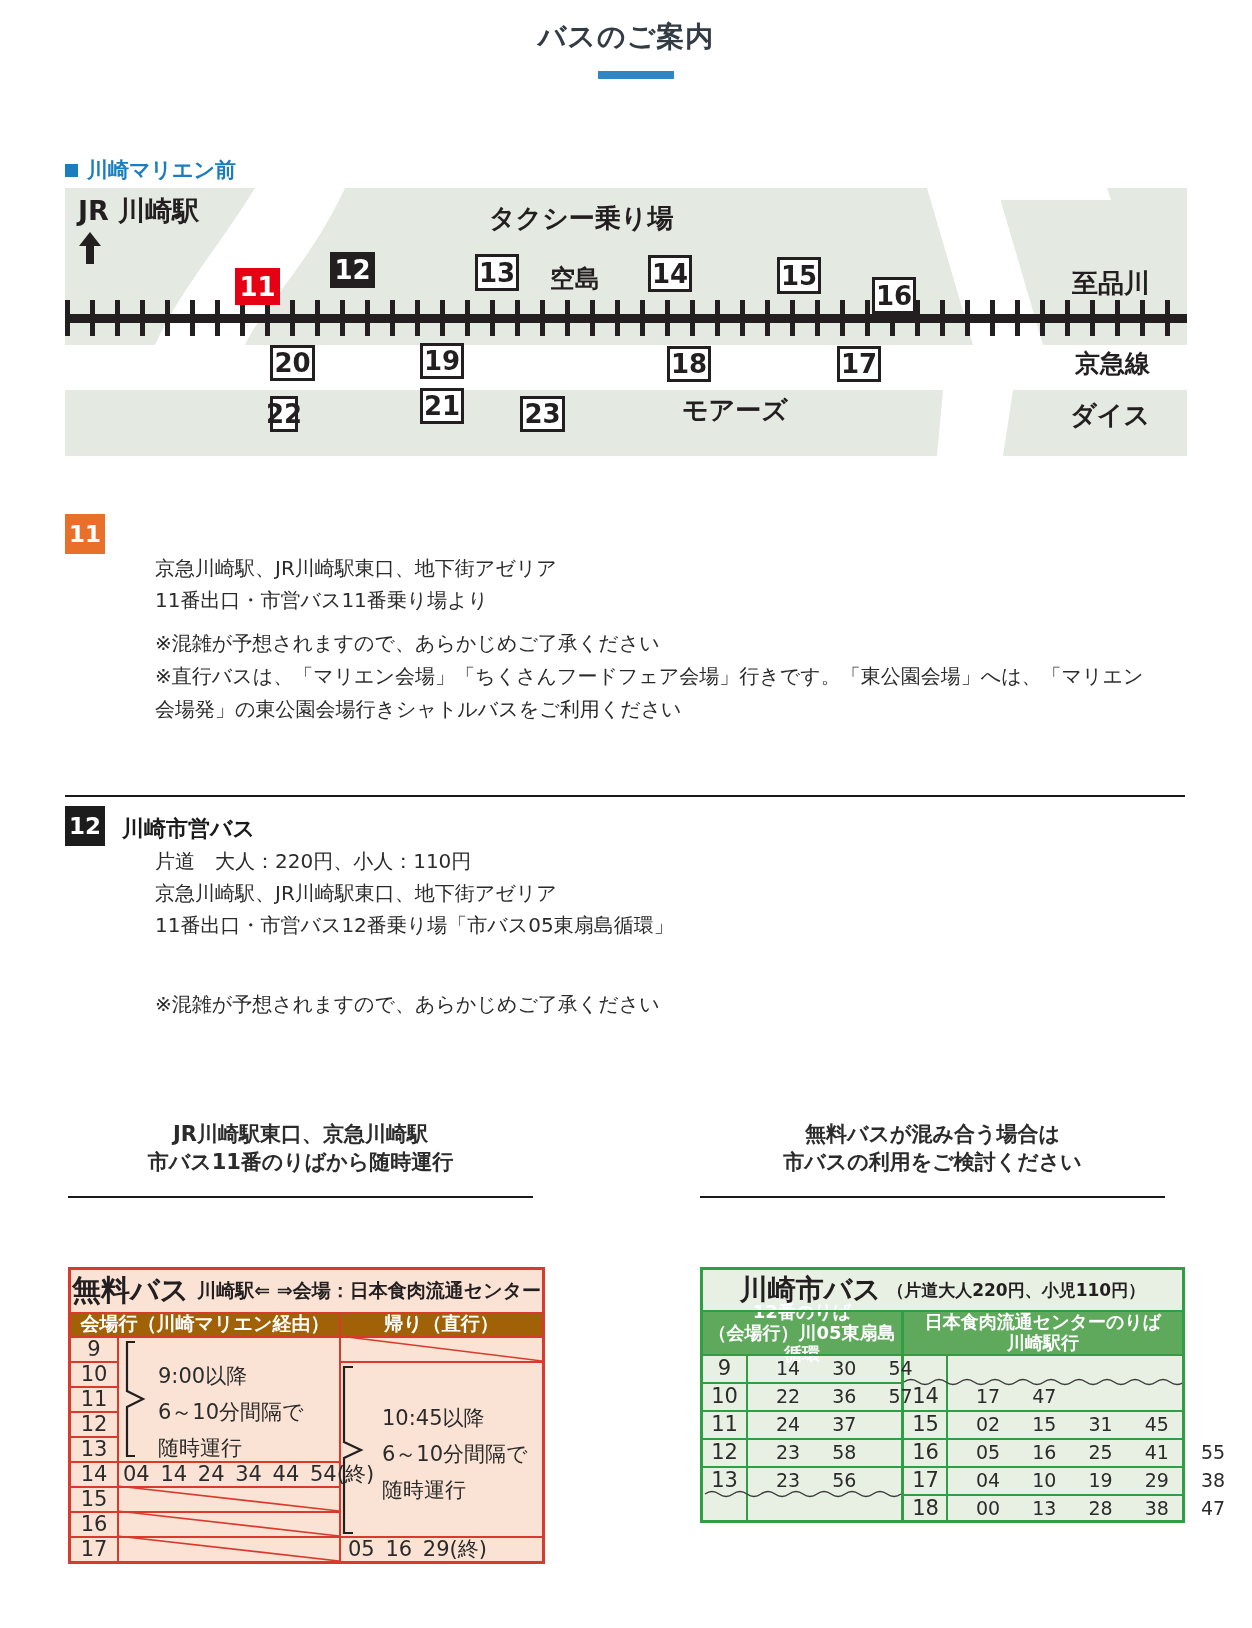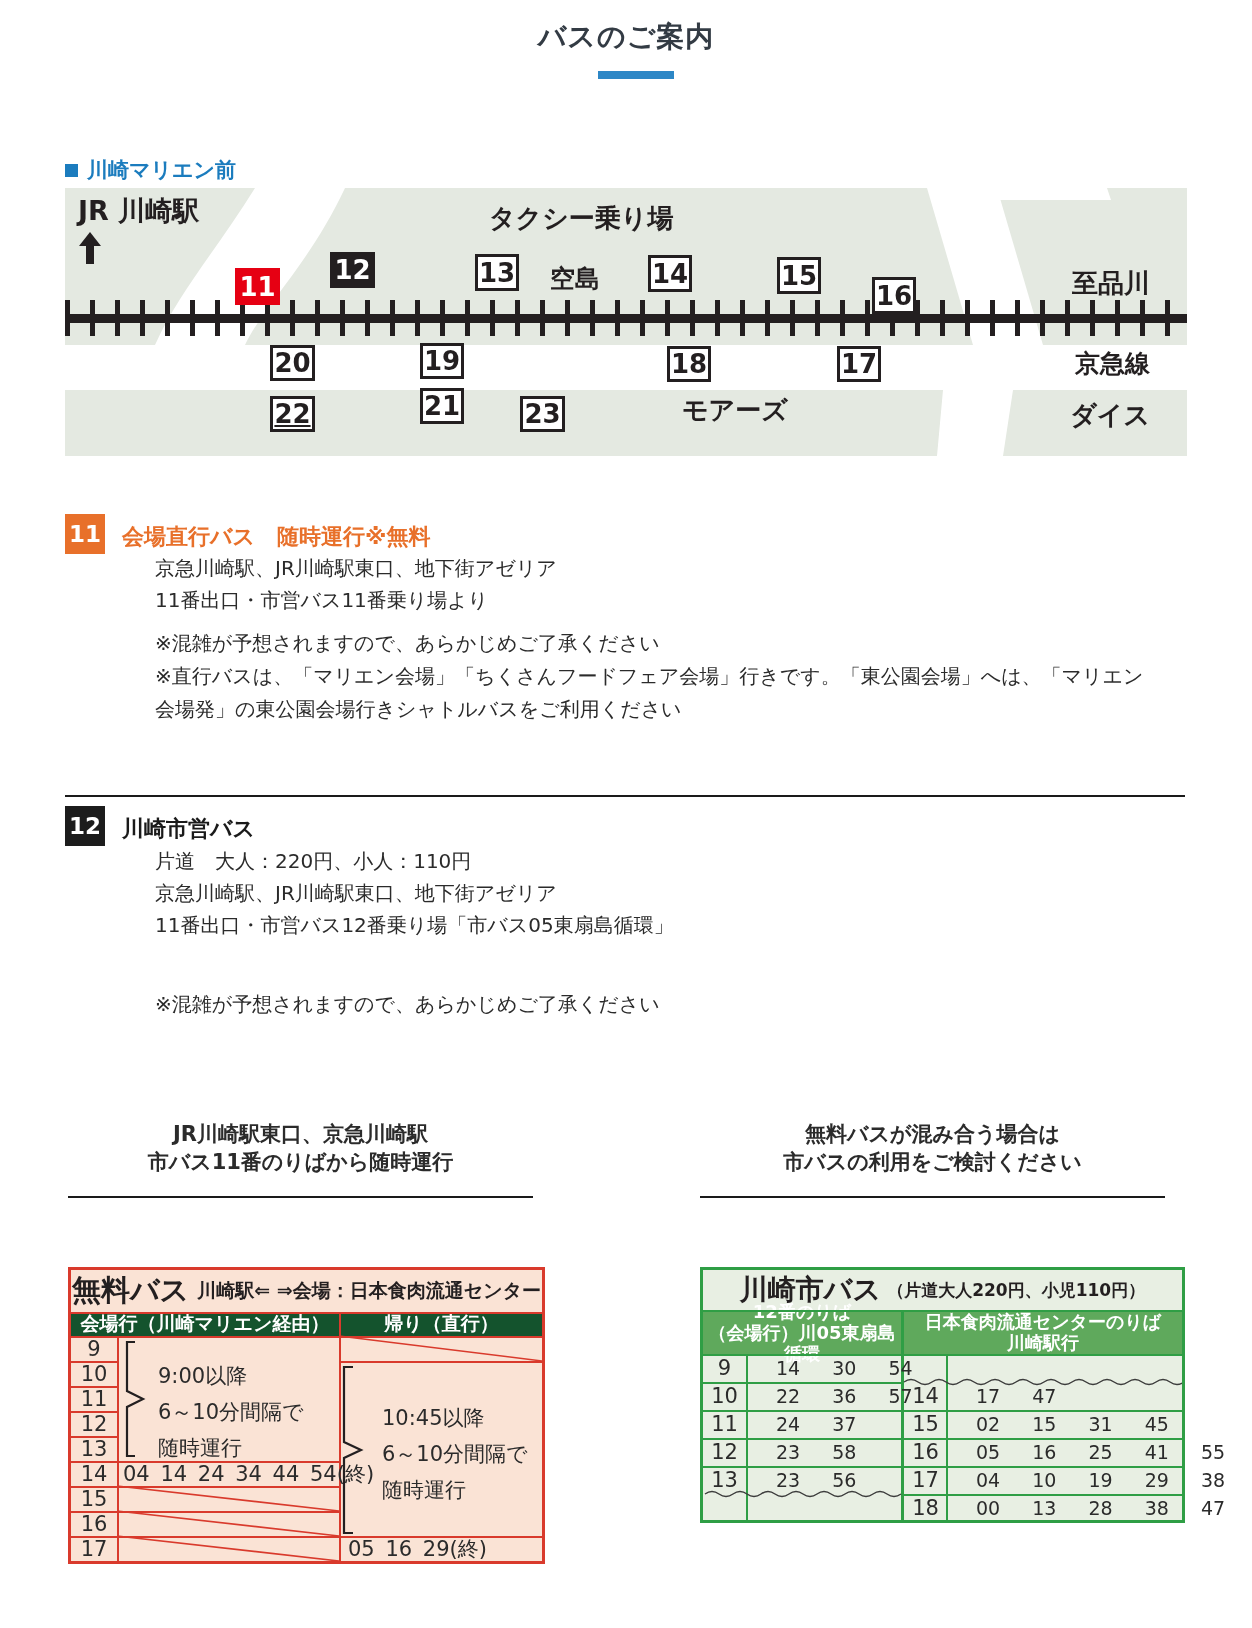--- a/index.html
+++ b/index.html
@@ -34,21 +34,21 @@
   .mid-head{position:absolute;width:465px;text-align:center;font-size:21px;font-weight:bold;line-height:28px;}
   .rule{position:absolute;width:465px;height:0;border-top:2px solid #1a1a1a;}
   
   .ftable{position:absolute;left:68px;top:1267px;width:477px;height:297px;box-sizing:border-box;
           border:3px solid #d93a2c;background:#fae3d5;}
   .ftable .t-title{position:absolute;left:0;top:0;width:471px;height:42px;display:flex;
           align-items:center;justify-content:center;gap:8px;}
   .ftable .t-title .big{font-size:29px;font-weight:bold;color:#231f20;}
   .ftable .t-title .small{font-size:19px;font-weight:bold;color:#231f20;}
   .fline{position:absolute;background:#d93a2c;}
-  .fcolhead{position:absolute;top:42px;height:24px;background:#14532d;color:#fff;
+  .fcolhead{position:absolute;top:42px;height:24px;background:#a16207;color:#fff;
             font-size:19px;font-weight:bold;display:flex;align-items:center;justify-content:center;}
   .fhour{position:absolute;left:0;width:46px;height:25px;display:flex;align-items:center;justify-content:center;
          font-size:21px;}
   .fval{position:absolute;height:25px;display:flex;align-items:center;font-size:21px;word-spacing:4px;white-space:pre;}
   .fnote{position:absolute;font-size:21px;line-height:36px;white-space:pre-line;}
   .overlay{position:absolute;left:0;top:0;}
   
   .gtable{position:absolute;left:700px;top:1267px;width:485px;height:256px;box-sizing:border-box;
           border:3px solid #2f9e45;background:#e8efe3;}
   .gtable .t-title{position:absolute;left:0;top:0;width:479px;height:40px;display:flex;
@@ -103,27 +103,26 @@
     <div class="stop stop-red" style="left:170px;top:80px;width:45px;height:37px;">11</div>
     <div class="stop stop-black" style="left:265px;top:64px;width:45px;height:36px;">12</div>
     <div class="stop stop-white" style="left:410px;top:66px;width:44px;height:37px;">13</div>
     <div class="stop stop-white" style="left:583px;top:67px;width:44px;height:37px;">14</div>
     <div class="stop stop-white" style="left:712px;top:69px;width:44px;height:37px;">15</div>
     <div class="stop stop-white" style="left:807px;top:89px;width:44px;height:37px;">16</div>
     <div class="stop stop-white" style="left:205px;top:157px;width:45px;height:36px;">20</div>
     <div class="stop stop-white" style="left:355px;top:155px;width:44px;height:36px;">19</div>
     <div class="stop stop-white" style="left:602px;top:158px;width:44px;height:36px;">18</div>
     <div class="stop stop-white" style="left:772px;top:158px;width:44px;height:36px;">17</div>
-    <div class="stop stop-white" style="left:205px;top:208px;width:45px;height:36px;text-decoration:underline;">22</div>
+    <div class="stop stop-white" style="left:205px;top:208px;width:28px;height:36px;">22</div>
     <div class="stop stop-white" style="left:355px;top:200px;width:44px;height:36px;">21</div>
     <div class="stop stop-white" style="left:455px;top:208px;width:45px;height:36px;">23</div>
   </div>
 
   <div class="badge" style="left:65px;top:514px;background:#e8702a;">11</div>
-  <div class="sec-title" style="left:122px;top:522px;color:#e8702a;">会場直行バス　随時運行※無料</div>
   <div class="body-text" style="left:155px;top:552px;">京急川崎駅、JR川崎駅東口、地下街アゼリア
 11番出口・市営バス11番乗り場より</div>
   <div class="notes-text" style="left:155px;top:627px;">※混雑が予想されますので、あらかじめご了承ください</div>
   <div class="notes-text" style="left:155px;top:660px;">※直行バスは、「マリエン会場」「ちくさんフードフェア会場」行きです。「東公園会場」へは、「マリエン会場発」の東公園会場行きシャトルバスをご利用ください</div>
 
   <div class="divider" style="top:795px;"></div>
 
   <div class="badge" style="left:65px;top:806px;background:#1c1c1c;">12</div>
   <div class="sec-title" style="left:122px;top:814px;color:#1a1a1a;">川崎市営バス</div>
   <div class="body-text" style="left:155px;top:845px;">片道　大人：220円、小人：110円

